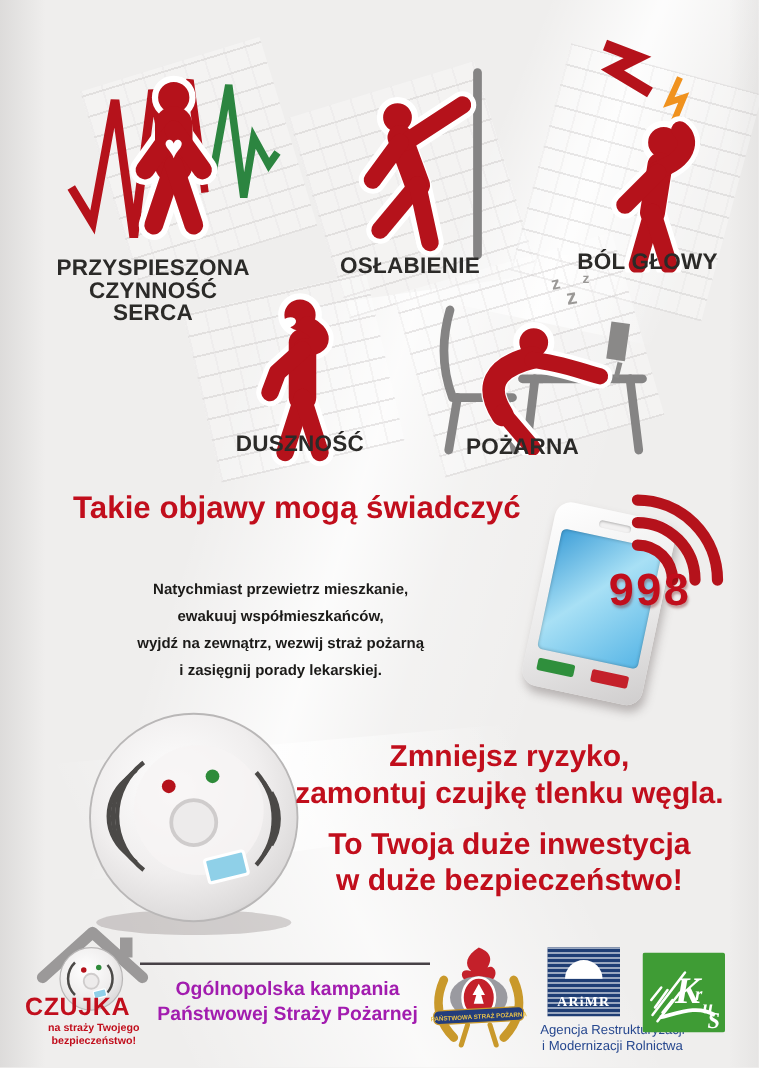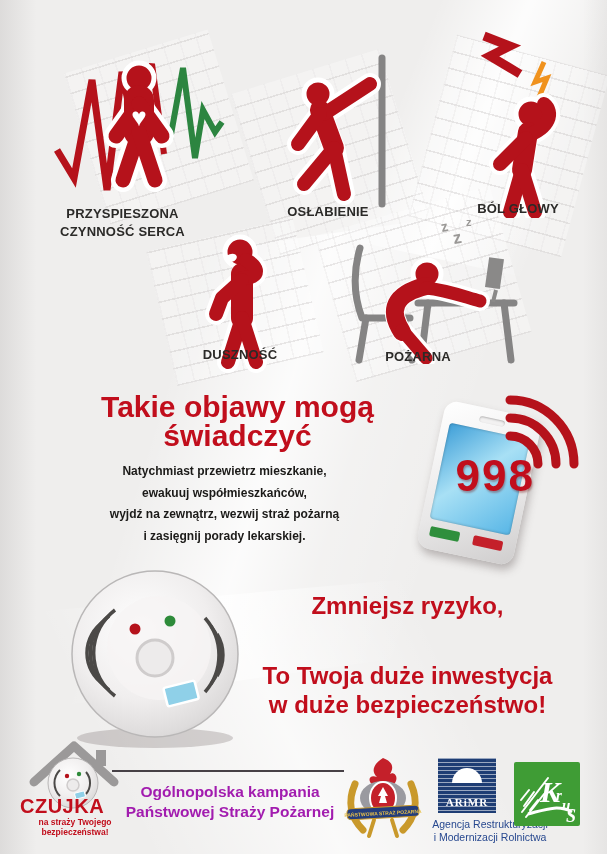--- a/index.html
+++ b/index.html
@@ -29,43 +29,43 @@
       repeating-linear-gradient(90deg,#d6d3d3 0 1.5px,rgba(255,255,255,0) 1.5px 17px);}
   .g1{left:84px;top:48px;width:150px;height:158px;transform:rotate(-17deg);}
   .g2{left:252px;top:68px;width:155px;height:168px;transform:rotate(-17deg);}
   .g3{left:430px;top:52px;width:158px;height:188px;transform:rotate(15deg);}
   .g4{left:160px;top:233px;width:150px;height:138px;transform:rotate(-13deg);}
   .g5{left:332px;top:208px;width:182px;height:152px;transform:rotate(-16deg);}
   
   .fig-out{stroke:#fff;fill:none;stroke-linecap:round;stroke-linejoin:round;}
   .fig{stroke:var(--figure-red);fill:none;stroke-linecap:round;stroke-linejoin:round;}
   .gray{stroke:#858484;fill:none;stroke-linecap:round;stroke-linejoin:round;}
-  .symptom-label{position:absolute;font-weight:bold;font-size:13px;line-height:18px;
+  .symptom-label{position:absolute;font-weight:bold;font-size:18px;line-height:18px;
     color:#2b2a28;text-align:center;letter-spacing:.2px;}
   
-  .headline{left:35px;top:392px;width:405px;font-size:30px;line-height:29px;
+  .headline{left:35px;top:392px;width:405px;font-size:25px;line-height:29px;
     font-weight:bold;color:var(--accent-red);text-align:center;}
   .advice{left:22px;top:461px;width:405px;font-size:12px;line-height:21.5px;
     font-weight:bold;color:#1b1a18;text-align:center;}
   .cta{width:345px;left:235px;font-size:24px;line-height:29px;font-weight:bold;
     color:var(--accent-red);text-align:center;}
   .cta1{top:591px;} .cta2{top:661px;}
   
   .phone{left:430px;top:408px;width:98px;height:150px;transform:rotate(12deg);
     background:linear-gradient(150deg,#ffffff,#e9e8e8 60%,#cfcdcd);
     border-radius:13px;box-shadow:3px 5px 8px rgba(80,70,70,.35);}
   .phone .speaker{position:absolute;left:36px;top:9px;width:26px;height:6px;border-radius:3px;background:#f2f1f1;box-shadow:inset 0 1px 2px rgba(0,0,0,.25);}
   .phone .screen{position:absolute;left:8px;top:22px;width:82px;height:98px;border-radius:4px;
     background:linear-gradient(135deg,#3f9fd8 0%,#a8e0f5 45%,#58b6e6 100%);
     box-shadow:inset 0 0 3px rgba(0,0,0,.3);}
   .phone .btn{position:absolute;bottom:13px;height:10px;width:30px;border-radius:2px;}
   .btn-green{left:11px;background:#2f8f3c;}
   .btn-red{left:55px;background:#c4202a;}
-  .emergency-number{left:413px;top:451px;width:122px;font-size:44px;font-weight:bold;
-    color:var(--accent-red);text-align:right;letter-spacing:2px;
+  .emergency-number{left:459px;top:451px;width:122px;font-size:36px;font-weight:bold;
+    color:var(--accent-red);text-align:center;letter-spacing:2px;
     text-shadow:1px 2px 2px rgba(110,10,10,.35);z-index:5;}
   
   .sep-line{left:112px;top:770px;width:232px;height:2px;background:#474146;}
   .campaign{left:113px;top:782px;width:234px;font-size:15.5px;line-height:19.5px;
     font-weight:bold;color:#a21caf;text-align:center;}
   .czujka{left:20px;top:738px;width:110px;height:110px;}
   .czujka .title{position:absolute;left:0;top:57px;width:110px;text-align:left;
     font-size:20px;font-weight:bold;color:var(--accent-red);letter-spacing:.5px;}
   .czujka .sub{position:absolute;left:0;width:110px;text-align:center;
     font-size:8.5px;font-weight:bold;color:var(--accent-red);}
@@ -257,20 +257,21 @@
     <path d="M162,68 A40 40 0 0 1 162,110"></path>
   </g>
   <circle cx="80" cy="63" r="5.5" fill="#b5121b"></circle>
   <circle cx="115" cy="55" r="5.5" fill="#2e8b3a"></circle>
   <circle cx="100" cy="92" r="18" fill="#edebeb" stroke="#cfcccc" stroke-width="3"></circle>
   <rect x="110" y="118" width="32" height="19" rx="2" transform="rotate(-14 126 127)" fill="#8fd0e8" stroke="#fff" stroke-width="2.5"></rect>
 </svg>
 
 <div class="abs cta cta1">
   <div>Zmniejsz ryzyko,</div>
+  <div>zamontuj czujkę tlenku węgla.</div>
 </div>
 <div class="abs cta cta2">
   <div>To Twoja duże inwestycja</div>
   <div>w duże bezpieczeństwo!</div>
 </div>
 
 <div class="abs czujka">
   <svg class="abs" style="left:4px;top:0;" width="100" height="58" viewBox="0 0 100 58">
     <path d="M10,44 L50,8 L90,44" stroke="#9b9999" stroke-width="9" fill="none" stroke-linecap="round" stroke-linejoin="round"></path>
     <rect x="72" y="12" width="10" height="16" fill="#9b9999"></rect>
@@ -279,21 +280,21 @@
     <circle cx="27" cy="27" r="25" fill="url(#det)" stroke="#b9b7b7" stroke-width="1"></circle>
     <path d="M14,14 A18 18 0 0 0 14,40" stroke="#4b4947" stroke-width="2" fill="none"></path>
     <path d="M40,16 A17 17 0 0 1 40,38" stroke="#4b4947" stroke-width="2" fill="none"></path>
     <circle cx="21" cy="20" r="2.2" fill="#b5121b"></circle>
       <circle cx="33" cy="18" r="2.2" fill="#2e8b3a"></circle>
     <circle cx="27" cy="29" r="6" fill="#edebeb" stroke="#cfcccc" stroke-width="1.5"></circle>
     <rect x="29" y="36" width="10" height="6" rx="1" transform="rotate(-14 34 39)" fill="#8fd0e8" stroke="#fff" stroke-width="1"></rect>
   </svg>
   <div class="title">CZUJKA</div>
   <div class="sub s1">na straży Twojego</div>
-  <div class="sub s2">bezpieczeństwa!</div>
+  <div class="sub s2">bezpieczeństwo!</div>
 </div>
 
 <div class="abs sep-line"></div>
 
 <div class="abs campaign">
   <div>Ogólnopolska kampania</div>
   <div>Państwowej Straży Pożarnej</div>
 </div>
 
 <svg class="abs" style="left:344px;top:756px;" width="78" height="84" viewBox="0 0 78 84">

